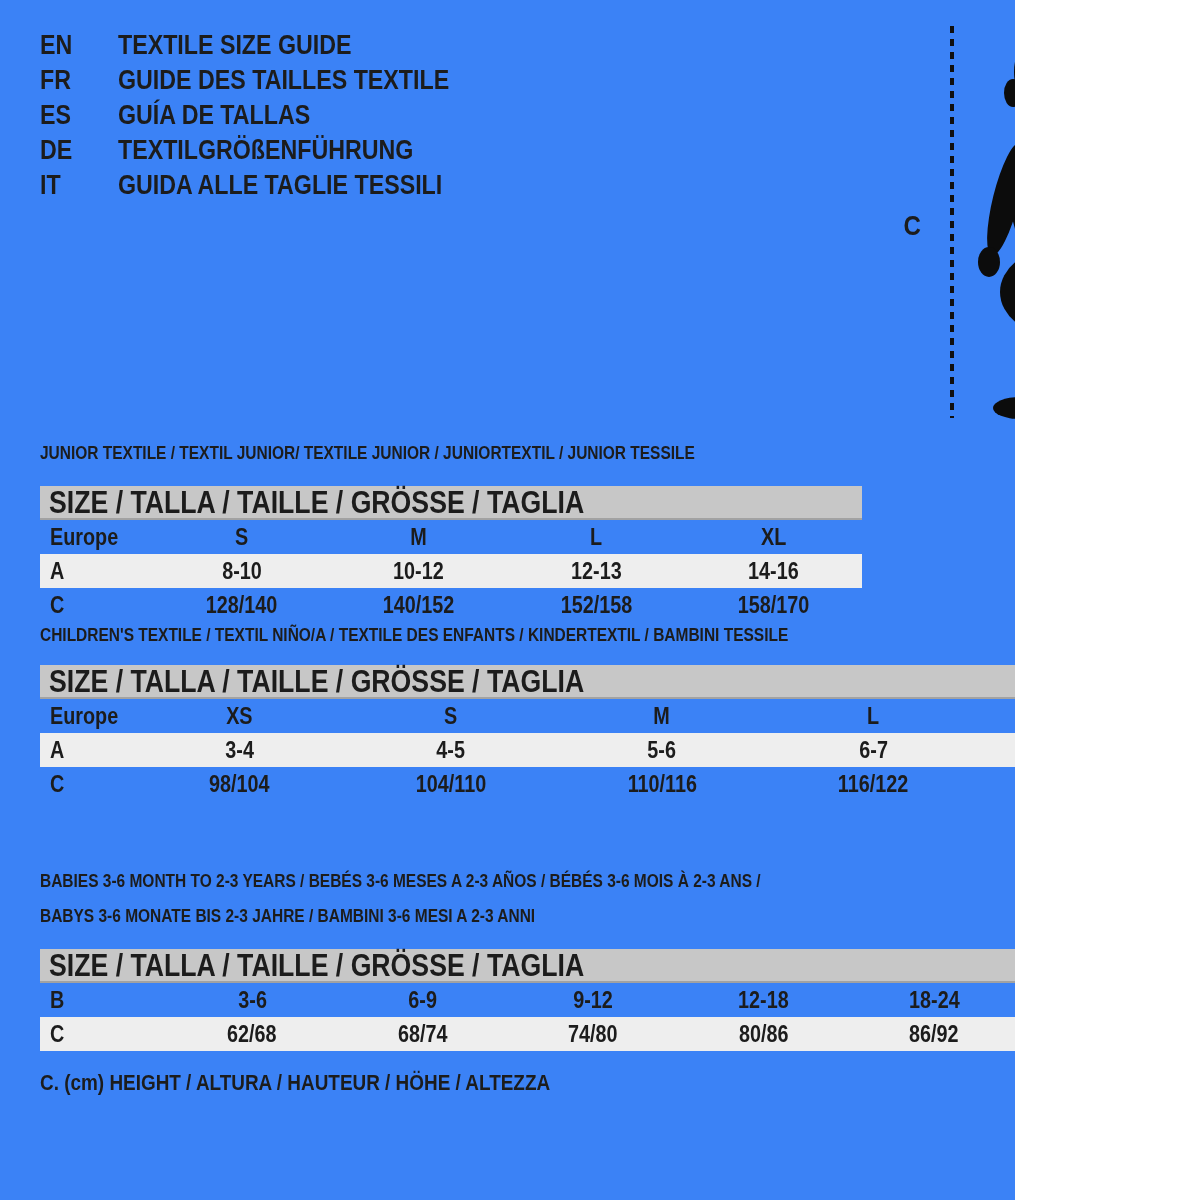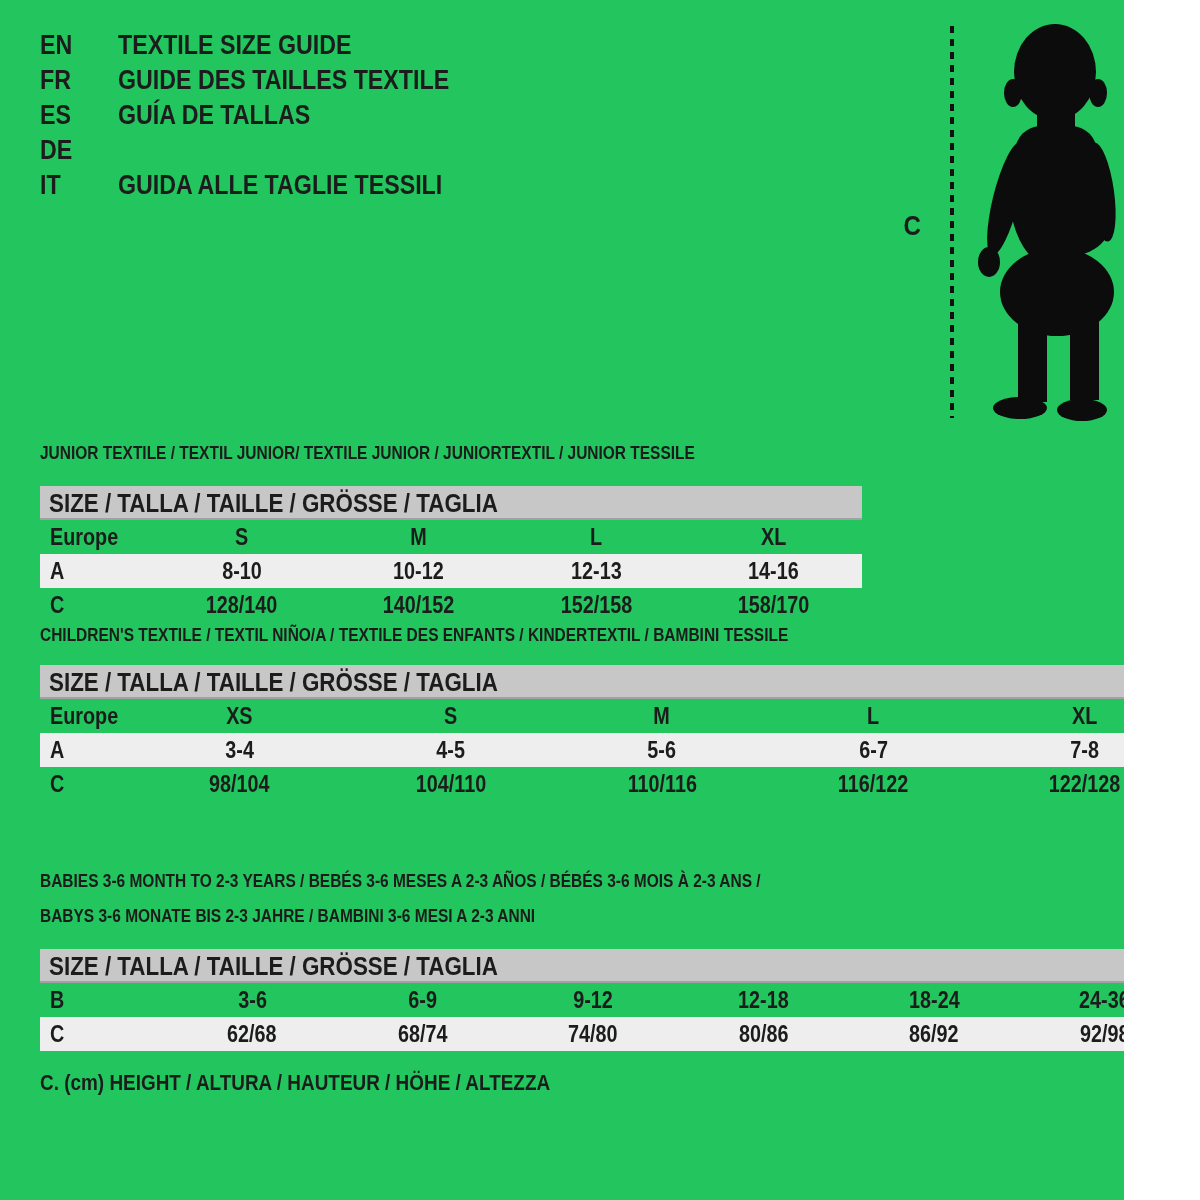--- a/index.html
+++ b/index.html
@@ -1,37 +1,37 @@
 <!DOCTYPE html>
 <html><head>
 <meta charset="utf-8">
 <style>
   html,body{margin:0;padding:0;background:#ffffff;}
   .page{
-    position:relative;width:1124px;height:1200px;background:#22c55e;overflow:hidden;
+    position:relative;width:1015px;height:1200px;background:#3b82f6;overflow:hidden;
     font-family:"Liberation Sans",sans-serif;font-weight:700;color:#1c1c1c;
   }
   
   .cnd{display:inline-block;transform:scaleX(.86);transform-origin:center;white-space:nowrap;}
   .cnd-l{display:inline-block;transform:scaleX(.86);transform-origin:0 50%;white-space:nowrap;}
 
   
   .lang-list{position:absolute;left:40px;top:28px;}
   .lang-row{display:flex;height:35px;line-height:35px;font-size:27px;}
   .lang-code{flex:0 0 78px;}
   
   .figure-c-label{position:absolute;left:902px;top:210px;font-size:28px;}
   .dash-line{position:absolute;left:948px;top:26px;}
   .baby-svg{position:absolute;left:958px;top:14px;}
 
   
   .section{position:absolute;left:40px;}
   .section-title{font-size:18px;line-height:35px;}
   .size-bar{
-    height:34px;line-height:34px;padding-left:9px;font-size:26px;
+    height:34px;line-height:34px;padding-left:9px;font-size:31px;
     border-bottom:2px solid #a2a2a2;box-sizing:border-box;
   }
   .trow{display:flex;height:34px;align-items:center;font-size:23px;}
   .trow-label{padding-left:10px;text-align:left;box-sizing:border-box;}
   .tcell{flex:1;text-align:center;}
 
   
   .legend{position:absolute;left:40px;top:1066px;}
   .legend-line{font-size:22px;line-height:33px;}
 </style>
@@ -48,20 +48,21 @@
       <div class="lang-row">
         <span class="lang-code"><span class="cnd-l">FR</span></span>
         <span class="lang-label"><span class="cnd-l">GUIDE DES TAILLES TEXTILE</span></span>
       </div>
       <div class="lang-row">
         <span class="lang-code"><span class="cnd-l">ES</span></span>
         <span class="lang-label"><span class="cnd-l">GUÍA DE TALLAS</span></span>
       </div>
       <div class="lang-row">
         <span class="lang-code"><span class="cnd-l">DE</span></span>
+        <span class="lang-label"><span class="cnd-l">TEXTILGRÖßENFÜHRUNG</span></span>
       </div>
       <div class="lang-row">
         <span class="lang-code"><span class="cnd-l">IT</span></span>
         <span class="lang-label"><span class="cnd-l">GUIDA ALLE TAGLIE TESSILI</span></span>
       </div>
     </div>
 
   <span class="figure-c-label"><span class="cnd">C</span></span>
 
   <svg class="dash-line" width="8" height="392" viewBox="0 0 8 392">

